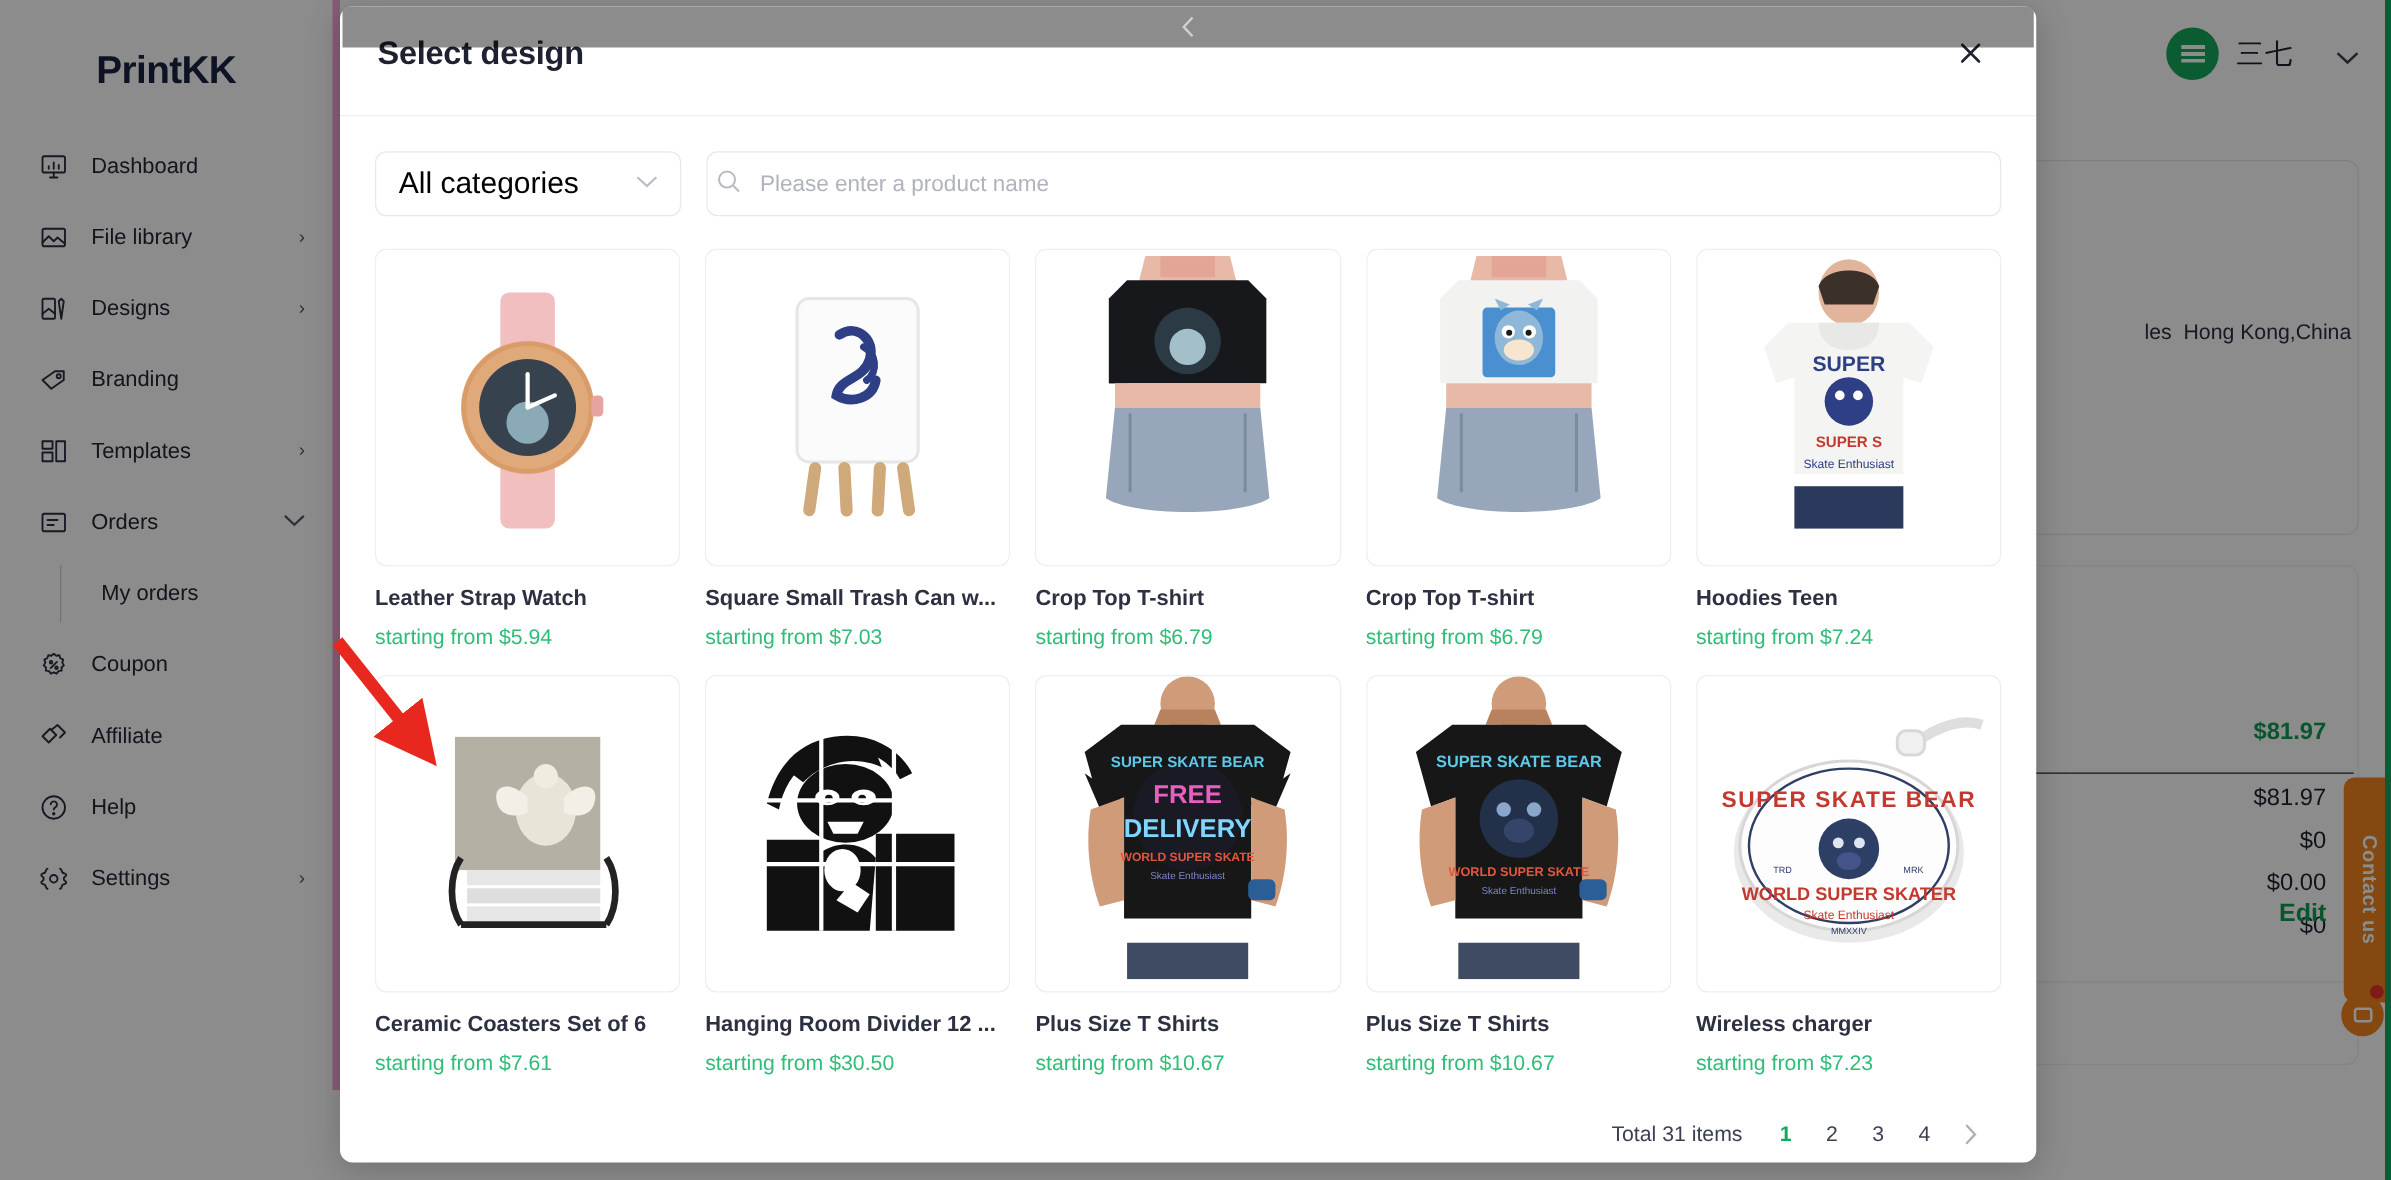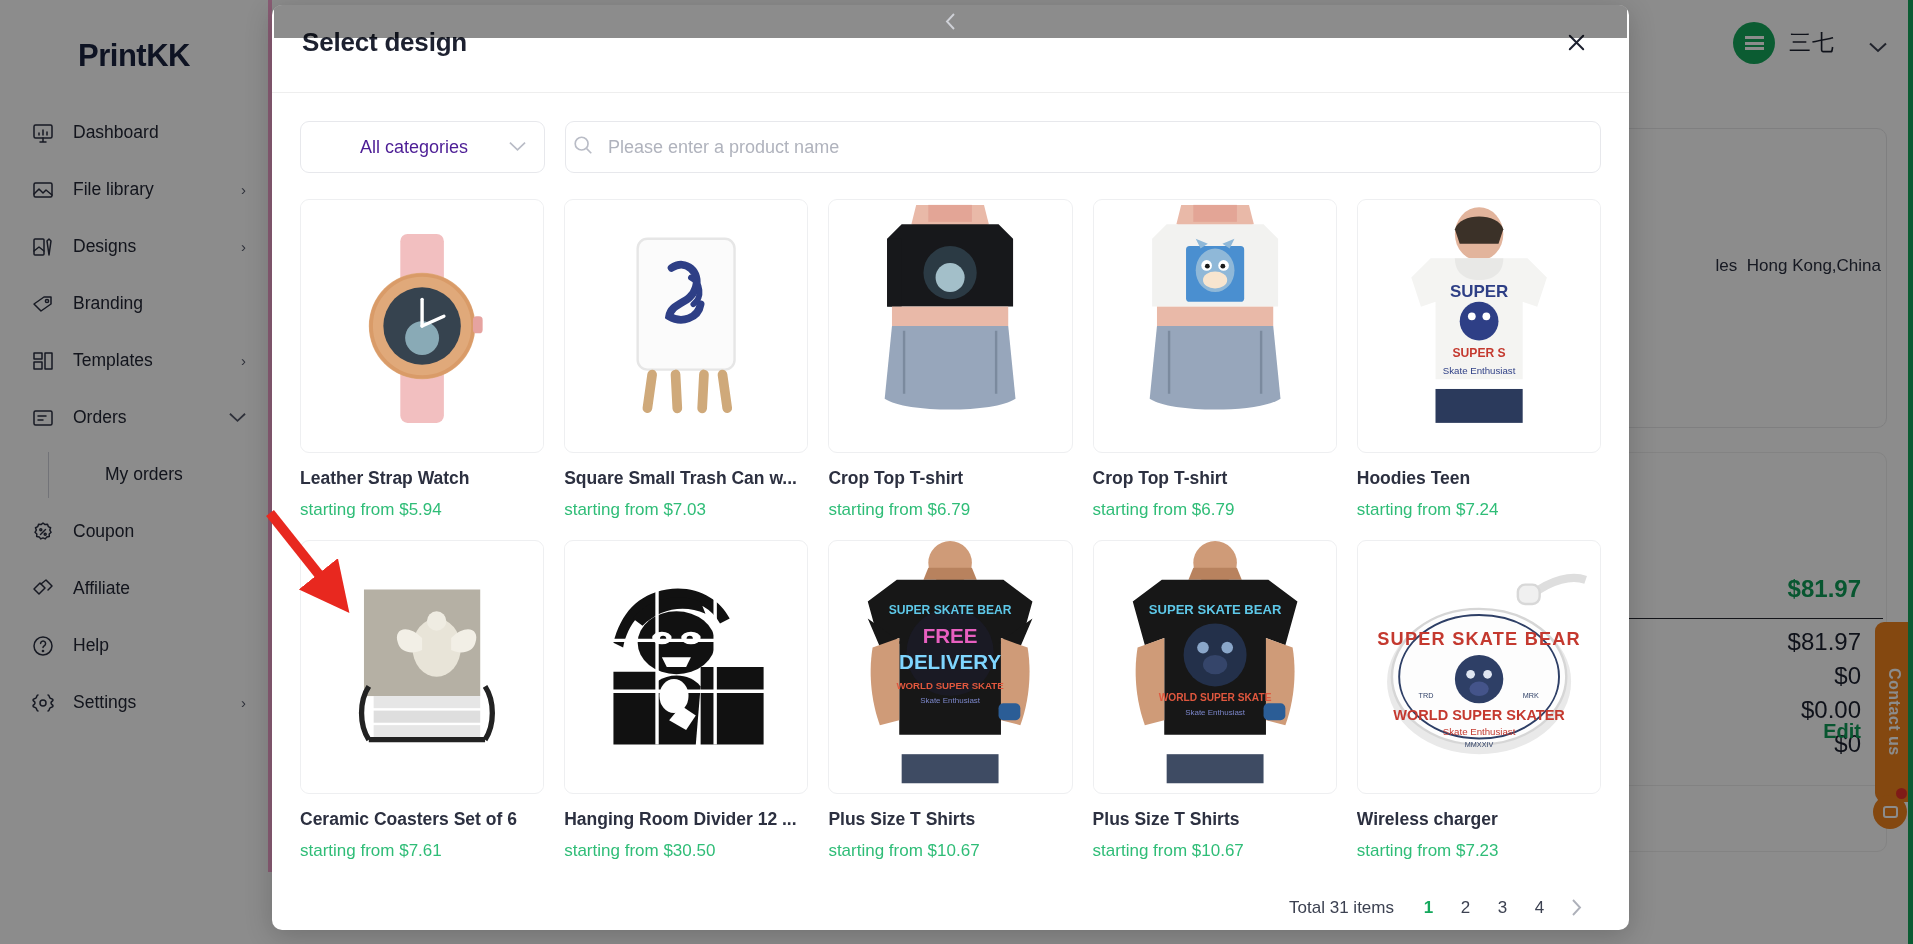--- a/index.html
+++ b/index.html
@@ -8,51 +8,51 @@
     overflow: hidden;
     font-family: "Liberation Sans", sans-serif;
     background: #ffffff;
   }
   #root { position: relative; width: 1913px; height: 944px; overflow: hidden; background:#fff; }
 
   
   .app-bg { position:absolute; inset:0; background:#ffffff; }
   .sidebar {
     position:absolute; left:0; top:0; width:272px; height:872px;
-    background:#ffffff; border-right:4px solid #f9a8d4;
+    background:#ffffff; border-right:6px solid #f9a8d4;
   }
   .brand { margin: 38px 0 30px 0; text-align:center; font-size:31px; font-weight:700; letter-spacing:-0.5px; }
   .brand .b-print { color:#1b2440; }
   .brand .b-k1 { color:#1b2440; }
   .brand .b-k2 { color:#1b2440; }
   .nav { padding: 0 0 0 0; }
   .nav-item {
     display:flex; align-items:center; height:57px; padding-left:30px; padding-right:22px;
     color:#232735; font-size:17.5px; cursor:pointer; position:relative;
   }
   .nav-item .ic { width:26px; height:26px; margin-right:17px; flex:0 0 26px; display:flex; align-items:center; justify-content:center; }
   .nav-item .lbl { flex:1; white-space:nowrap; }
   .nav-item .chev { color:#55596a; font-size:15px; line-height:1; }
-  .nav-sub { display:flex; align-items:center; height:57px; padding-left:48px; color:#232735; font-size:17.5px;gap:24px; }
+  .nav-sub { display:flex; align-items:center; height:57px; padding-left:48px; color:#232735; font-size:17.5px; }
   .nav-sub .bar { width:1px; height:46px; background:#cfd2da; margin-right:32px; }
   svg.ico { width:24px; height:24px; stroke:#2a2f40; stroke-width:1.5; fill:none; stroke-linecap:round; stroke-linejoin:round; }
 
   
   .topbar { position:absolute; right:0; top:0; width:560px; height:86px; display:flex; align-items:center; justify-content:flex-end; padding-right:30px; gap:14px; }
   .avatar-circle { width:42px; height:42px; border-radius:50%; background:#14a85c; display:flex; align-items:center; justify-content:center; }
   .avatar-circle span { display:block; width:19px; height:14px;
       background: linear-gradient(to bottom,#fff 0 3px, transparent 3px 5.5px, #fff 5.5px 8.5px, transparent 8.5px 11px, #fff 11px 14px); }
   .user-name { font-size:22px; color:#1d2130; letter-spacing:1px; }
   .caret-d { width:14px; height:8px; margin-left:20px; }
   .caret-d svg { width:18px; height:11px; stroke:#3c4151; stroke-width:2; fill:none; }
 
   .bg-card { position:absolute; right:26px; top:128px; width:520px; height:300px; border:1px solid #e8e8ea; border-radius:10px; background:#fff; }
   .bg-addr { position:absolute; right:32px; left:auto; top:256px; font-size:17px; color:#2b3040; white-space:nowrap; }
   .bg-panel2 { position:absolute; right:26px; top:452px; width:520px; height:400px; border:1px solid #eeeeee; border-radius:10px; background:#fff; }
-  .amt-row { position:absolute; right:52px; text-align:center; font-size:24px; color:#1d2130; white-space:nowrap; }
+  .amt-row { position:absolute; right:52px; text-align:center; font-size:19px; color:#1d2130; white-space:nowrap; }
   .amt-green { color:#0f9d58; font-weight:600; }
   .hrule { position:absolute; right:30px; width:470px; height:1px; background:#23262f; }
   .hrule-light { position:absolute; right:30px; width:490px; height:1px; background:#ededed; }
   .edit-link { position:absolute; right:52px; color:#0f9d58; font-size:20px; font-weight:600; }
 
   .contact-tab {
     position:absolute; right:0; top:622px; width:38px; height:180px;
     background:#f0831e; border-radius:9px 0 0 9px; color:#fff;
     display:flex; align-items:center; justify-content:center;
   }
@@ -74,21 +74,21 @@
   .modal-head { height:88px; display:flex; align-items:center; padding:0 36px 12px 30px; border-bottom:1px solid #eeeeee; }
   .modal-title { font-size:26px; font-weight:700; color:#1d2130; flex:1; letter-spacing:-0.2px; }
   .close-btn { width:34px; height:34px; display:flex; align-items:center; justify-content:center; cursor:pointer; }
   .close-btn svg { width:23px; height:23px; stroke:#1d2130; stroke-width:2.1; }
 
   .filters { display:flex; gap:20px; padding:28px 28px 0 28px; }
   .cat-select {
     width:245px; height:52px; border:1px solid #e7e8ec; border-radius:9px;
     display:flex; align-items:center; padding:0 18px; cursor:pointer;
   }
-  .cat-select .cs-label { flex:1; font-size:18px; color:#4c1d95;text-align:center; }
+  .cat-select .cs-label { flex:1; font-size:24px; color:#000000; }
   .cat-select .cs-chev svg { width:17px; height:11px; stroke:#b9bcc6; stroke-width:1.8; fill:none; }
   .search-box {
     flex:1; height:52px; border:1px solid #e7e8ec; border-radius:9px;
     display:flex; align-items:center; padding:0 6px; gap:14px;
   }
   .search-box svg { width:22px; height:22px; stroke:#b9bcc6; stroke-width:1.8; fill:none; }
   .search-box input {
     flex:1; border:none; outline:none; font-size:18px; color:#2b3040;
     font-family:"Liberation Sans", sans-serif; background:transparent;
   }

